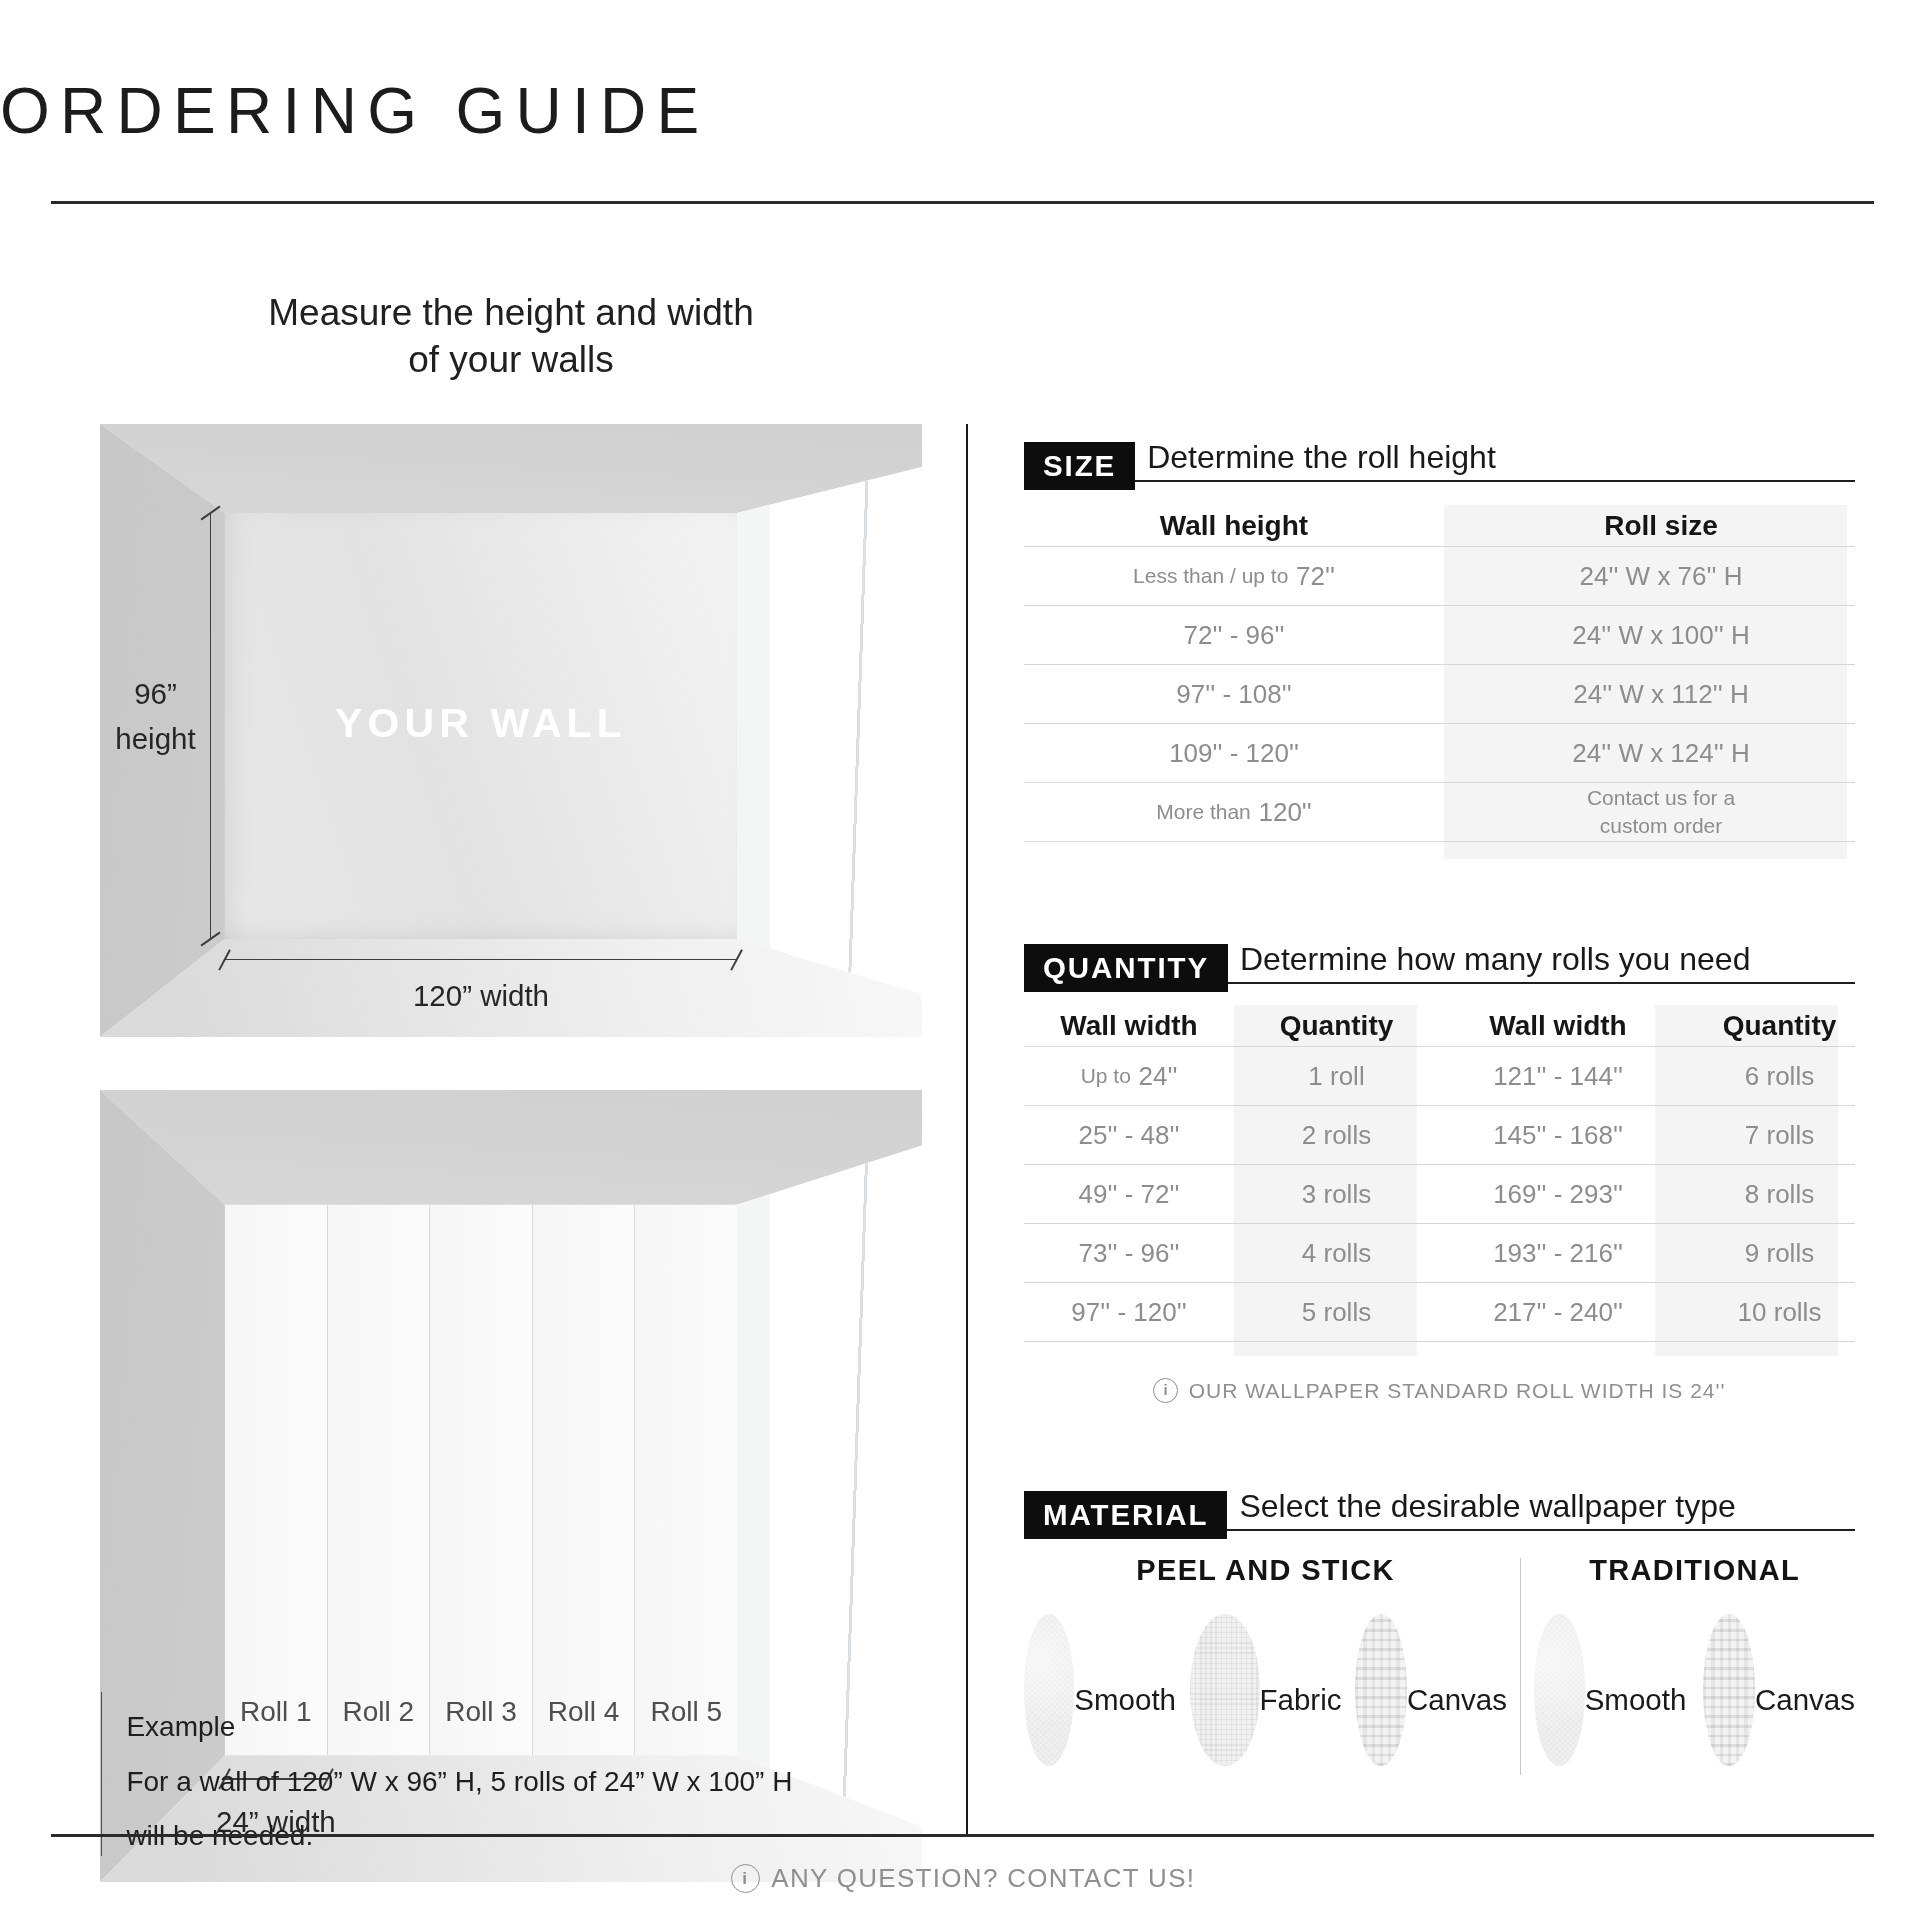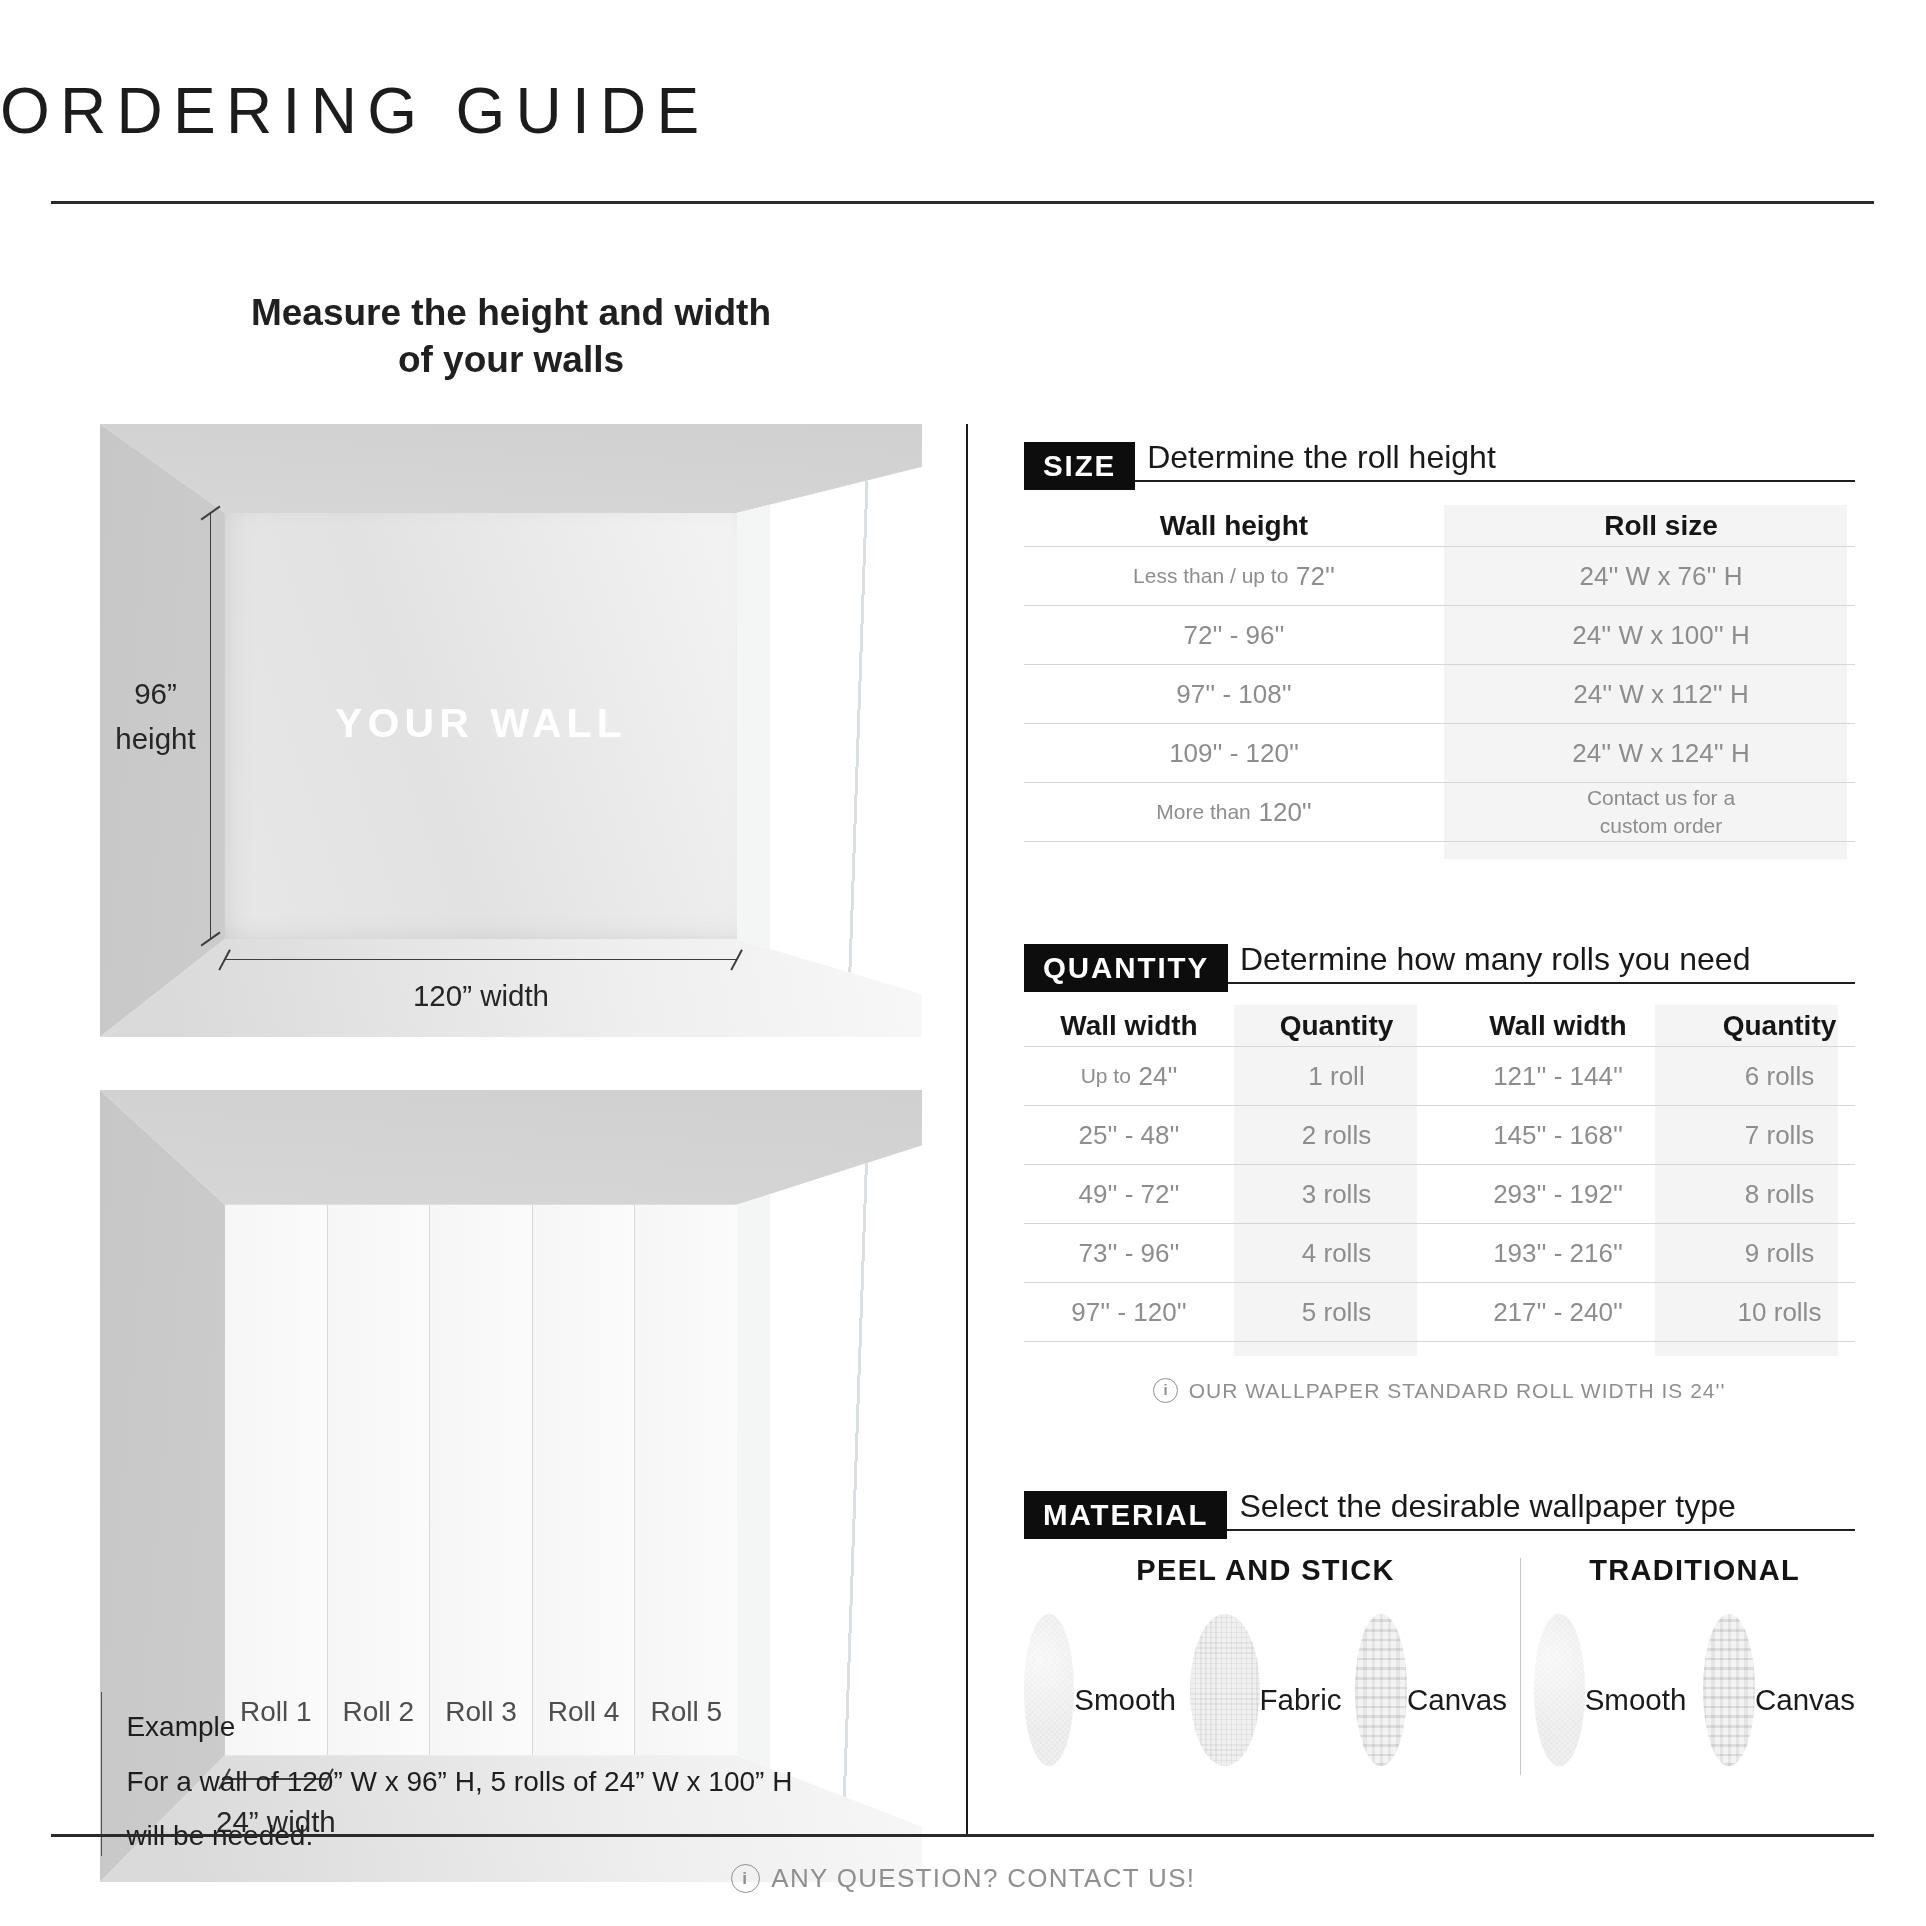--- a/index.html
+++ b/index.html
@@ -9,21 +9,21 @@
   
   .title{position:absolute;top:74px;left:0;width:100%;text-align:left;
          font-size:64px;font-weight:500;letter-spacing:10.3px;color:#1c1c1c;}
   .rule{position:absolute;left:51px;width:1823px;height:2.6px;background:#2a2a2a;}
   .title-rule{top:201px;}
   .footer-rule{top:1834px;}
 
   
   .col-heading{position:absolute;font-size:37px;font-weight:500;line-height:1.26;
                text-align:center;color:#202020;}
-  .left-heading{left:100px;top:290px;width:822px;font-weight:bold;}
+  .left-heading{left:100px;top:290px;width:822px;}
   .right-heading{left:1024px;top:303px;width:831px;}
 
   .v-divider{position:absolute;left:966px;top:424px;width:1.9px;height:1410px;background:#1a1a1a;}
 
   
   .room{position:absolute;left:100px;width:822px;height:613px;overflow:hidden;}
   #room1{top:424px;}
   #room2{top:1090px;height:792px;}
   .face{position:absolute;inset:0;}
   .ceiling{clip-path:polygon(0 0,100% 0,100% 7%,77.5% 14.5%,15.2% 14.5%);
@@ -295,21 +295,21 @@
       <div class="cell">2 rolls</div>
       <div class="cell">145'' - 168''</div>
       <div class="cell">7 rolls</div>
     </div>
     <div class="t-row q-row">
       <div class="cell">
           <span class="small"></span>
           <span>49'' - 72''</span>
         </div>
       <div class="cell">3 rolls</div>
-      <div class="cell">293'' - 192''</div>
+      <div class="cell">169'' - 293''</div>
       <div class="cell">8 rolls</div>
     </div>
     <div class="t-row q-row">
       <div class="cell">
           <span class="small"></span>
           <span>73'' - 96''</span>
         </div>
       <div class="cell">4 rolls</div>
       <div class="cell">193'' - 216''</div>
       <div class="cell">9 rolls</div>

